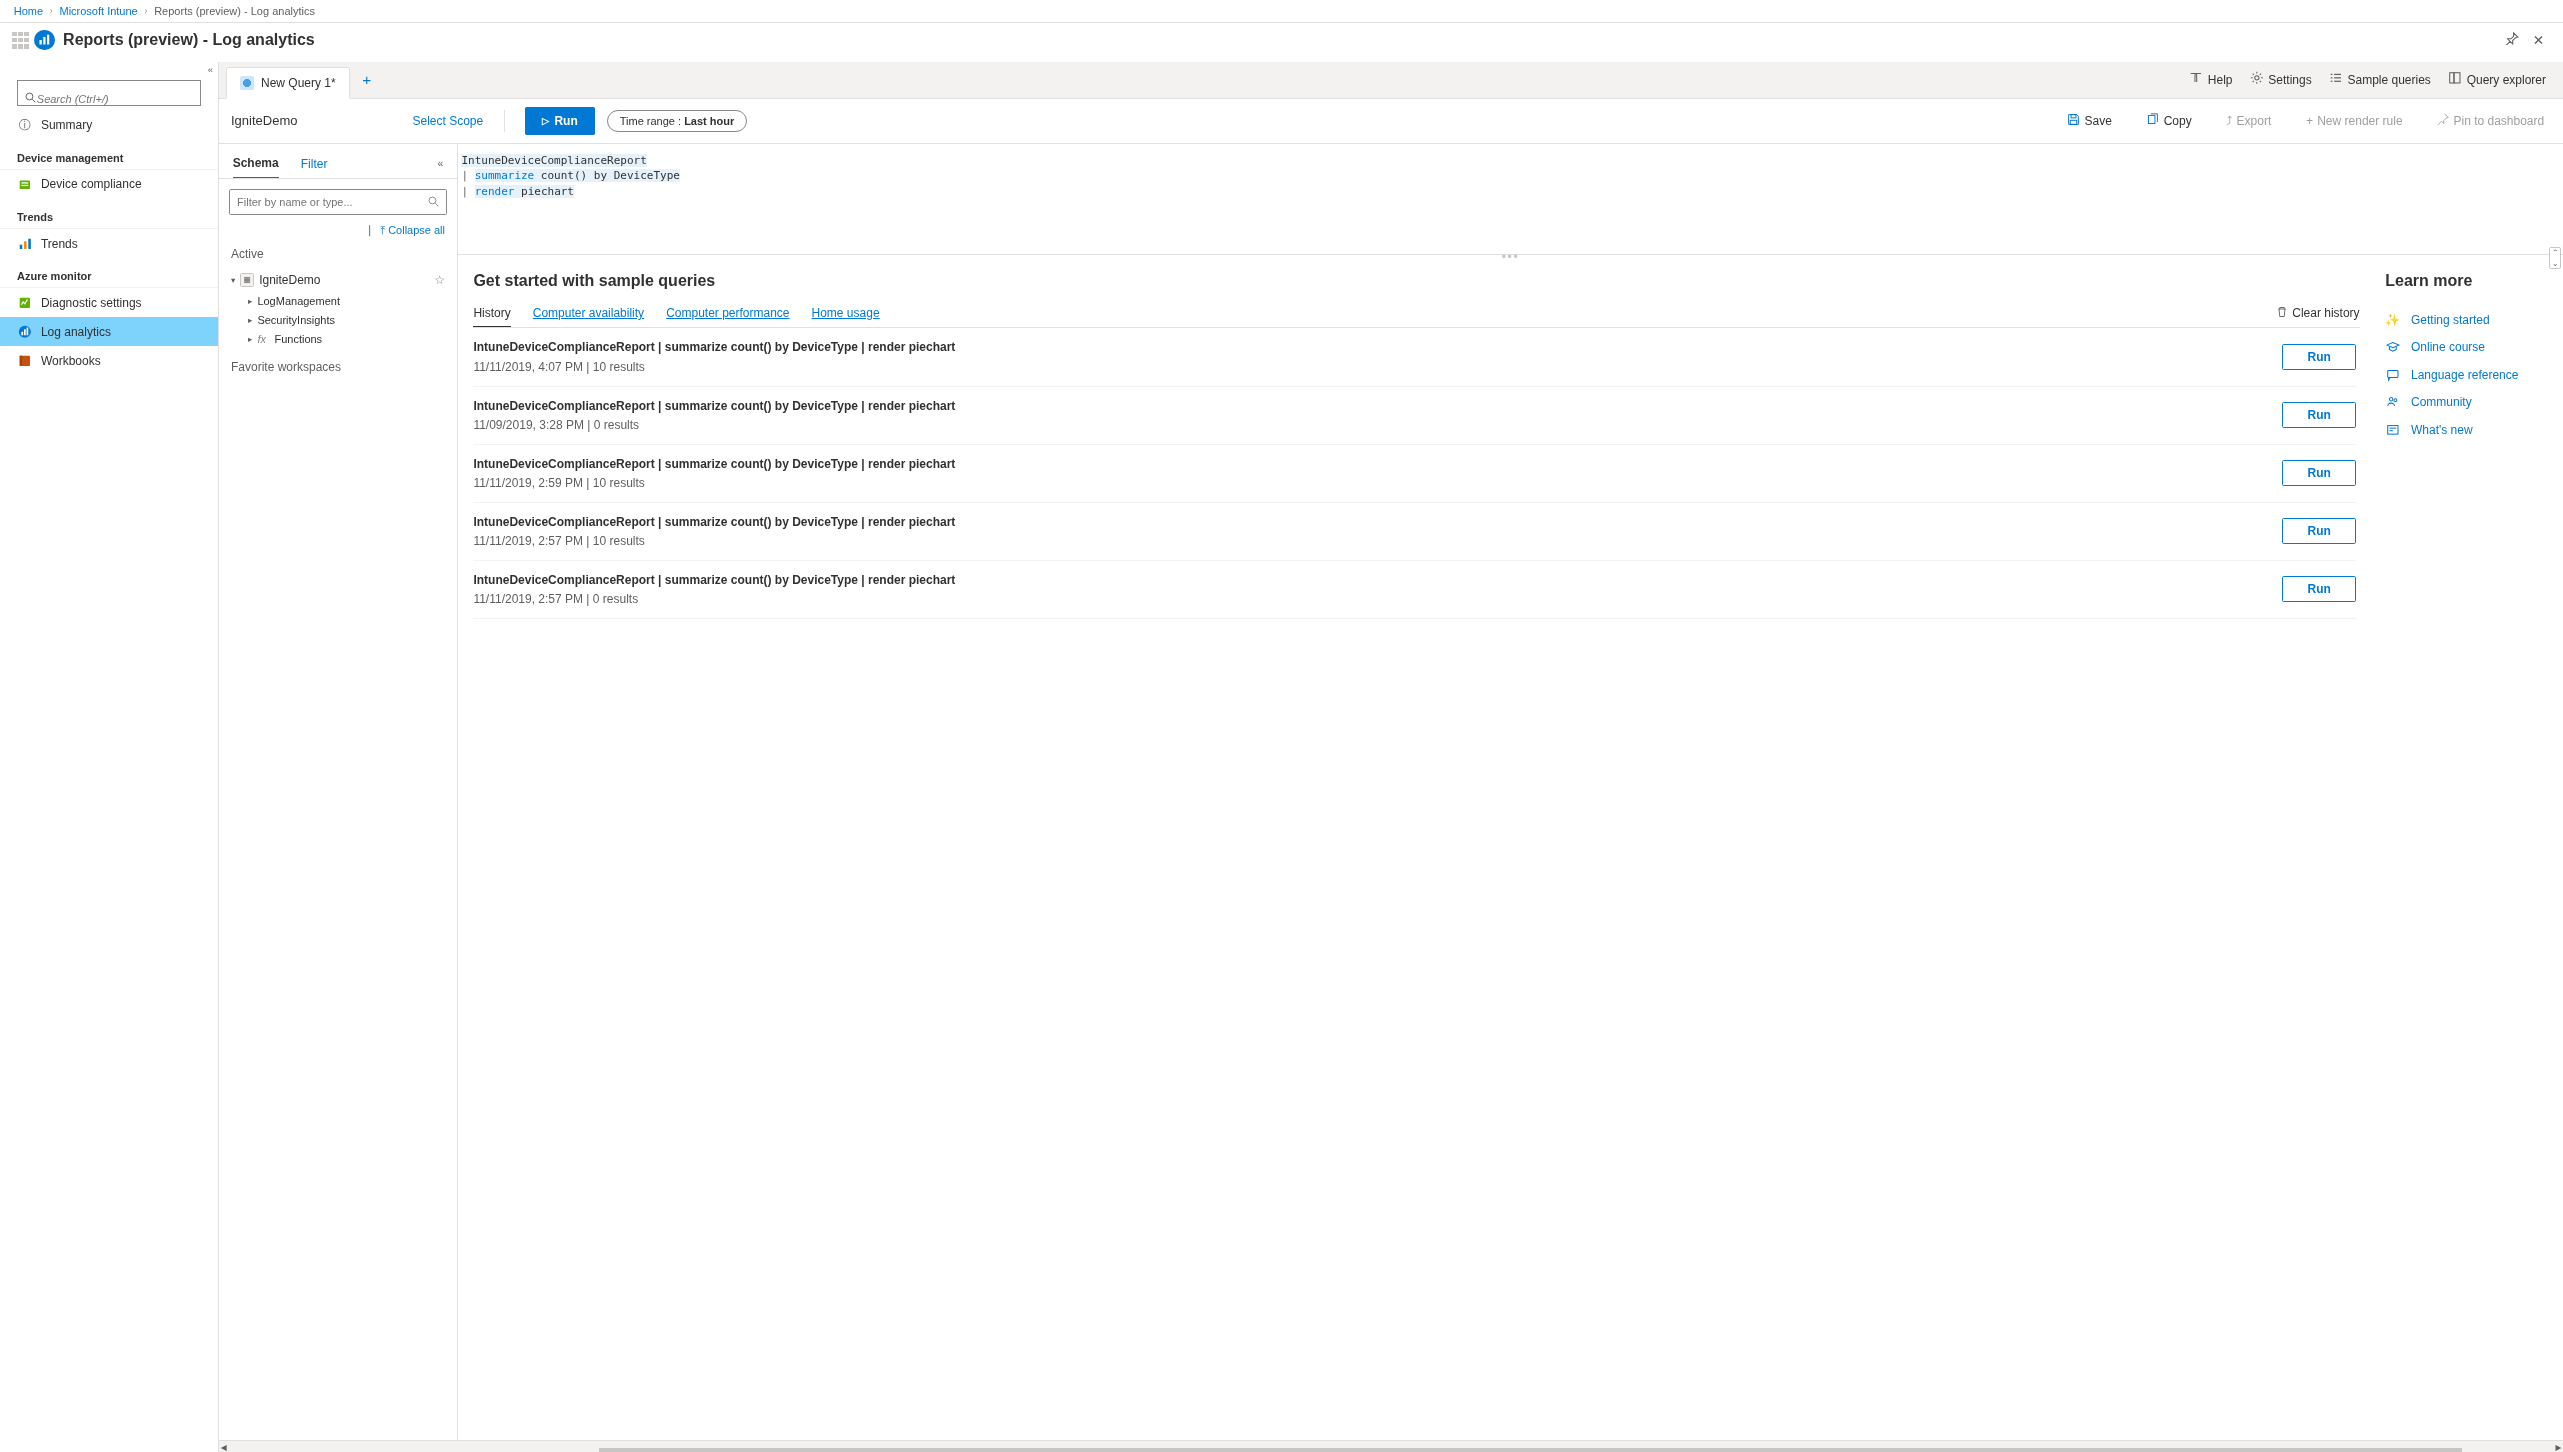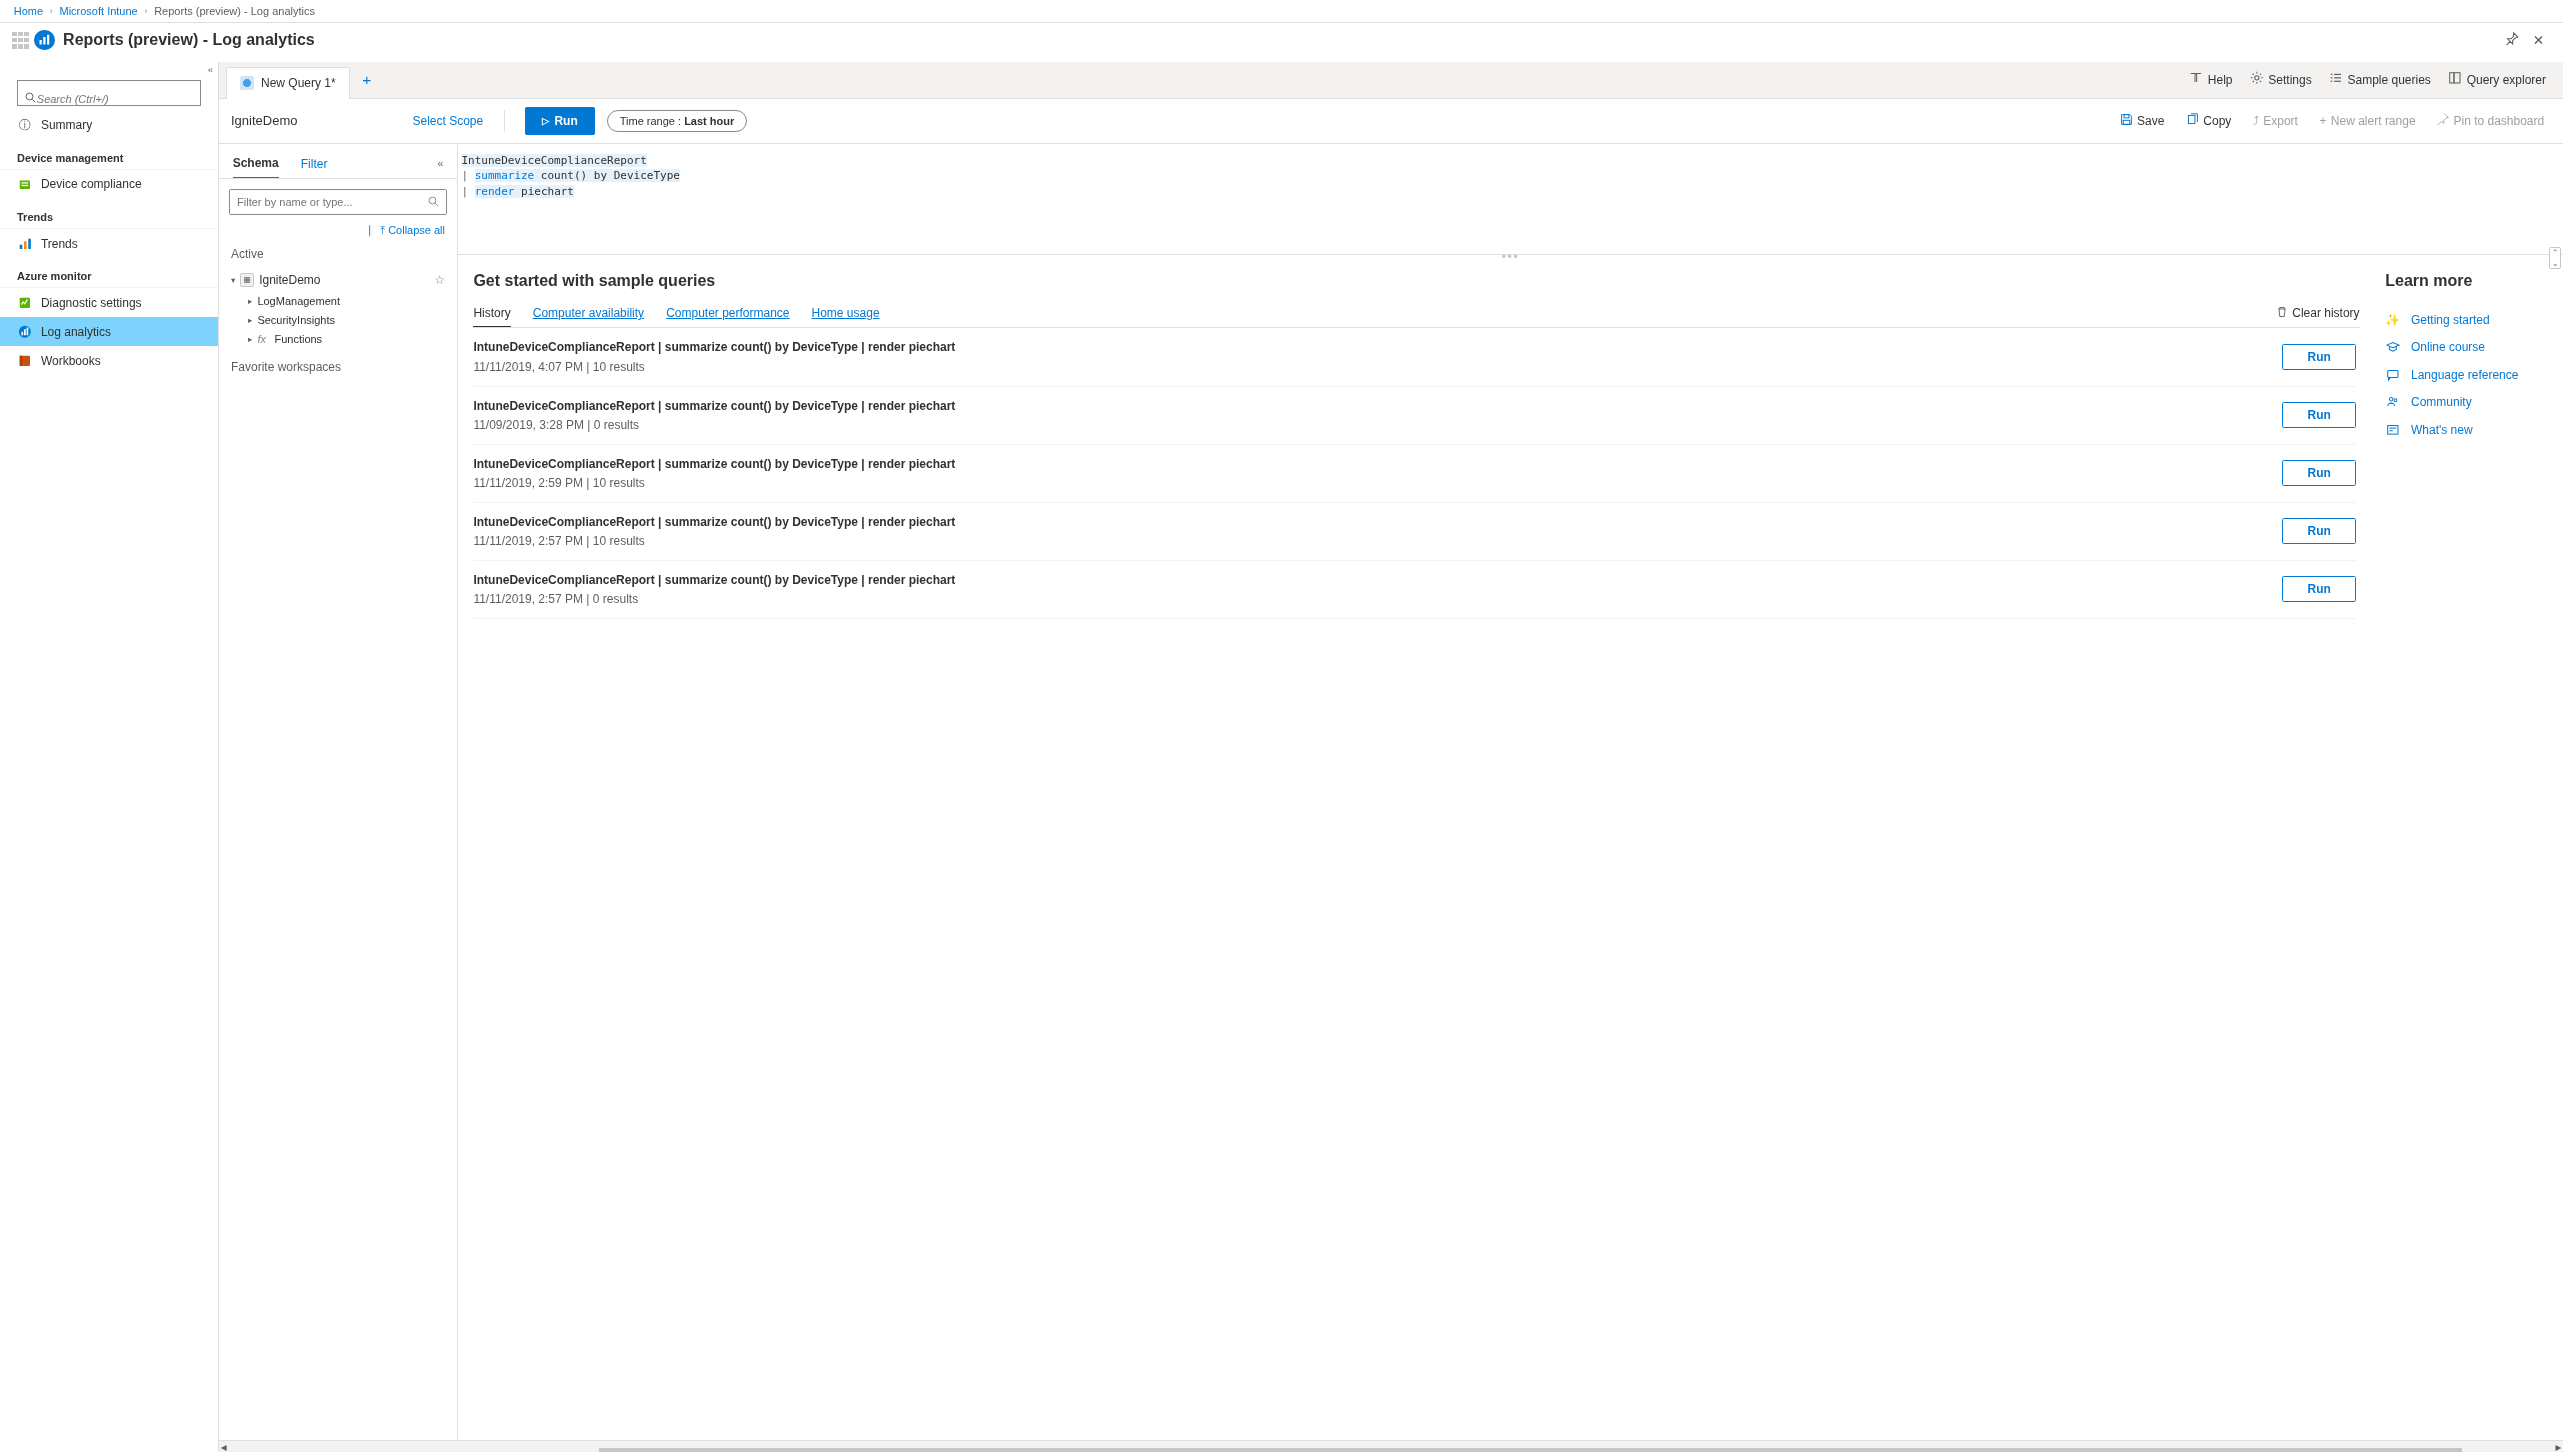--- a/index.html
+++ b/index.html
@@ -40,21 +40,21 @@
 .topaction .ic { color: #605e5c; }
 
 .toolbar { display: flex; align-items: center; padding: 8.5px 12px; border-bottom: 0.9px solid #e1dfdd; gap: 12px; }
 .toolbar .ctx { font-size: 13px; color: #333; }
 .toolbar .scope { color: #0078d4; font-size: 12px; cursor: pointer; margin-left: auto; margin-right: 0; }
 .toolbar .divider { width: 0.9px; height: 22px; background: #e1dfdd; margin: 0 8.5px; }
 .btn-primary { background: #0078d4; color: #fff; border: 0; padding: 6.8px 17px; font-size: 12px; font-weight: 600; border-radius: 1.7px; display: flex; align-items: center; gap: 5.1px; cursor: pointer; }
 .btn-primary::before { content: "▷"; font-size: 9.4px; }
 .time-range { border: 0.9px solid #8a8886; border-radius: 12px; padding: 4.3px 12px; font-size: 11px; background: #fff; }
 .time-range b { font-weight: 600; }
-.toolbar .right { margin-left: auto; display: flex; align-items: center; gap: 8px; }
+.toolbar .right { margin-left: auto; display: flex; align-items: center; gap: 21px; }
 .tbact { display: flex; align-items: center; gap: 4.3px; color: #333; padding: 3.4px 6.8px; cursor: pointer; font-size: 12px; }
 .tbact .ic { color: #0078d4; }
 .tbact.muted { color: #a19f9d; }
 .tbact.muted .ic { color: #a19f9d; }
 
 .workspace { flex: 1; display: flex; min-height: 0; }
 
 .schema-col { width: 239px; border-right: 0.9px solid #e1dfdd; display: flex; flex-direction: column; }
 .schema-tabs { display: flex; padding: 5.1px 13.7px 0 13.7px; border-bottom: 0.9px solid #e1dfdd; align-items: center; }
 .schema-tabs .tab { padding: 6.8px 0; margin-right: 22px; font-size: 12px; cursor: pointer; }
@@ -293,21 +293,21 @@
                 <path d="M6 1h8v10"></path>
               </svg></span>
             <span>Copy</span>
           </span>
         <span class="tbact muted">
             <span class="ic">⤴</span>
             <span>Export</span>
           </span>
         <span class="tbact muted">
             <span class="ic">+</span>
-            <span>New alert range</span>
+            <span>New render rule</span>
           </span>
         <span class="tbact muted">
             <span class="ic"><svg width="12" height="12" viewBox="0 0 16 16" fill="none" stroke="#a19f9d" stroke-width="1.2">
                 <path d="M10 1l5 5-3 1-3 3 0 4-3-3-5 5"></path>
               </svg></span>
             <span>Pin to dashboard</span>
           </span>
       </div>
     </div>
 

